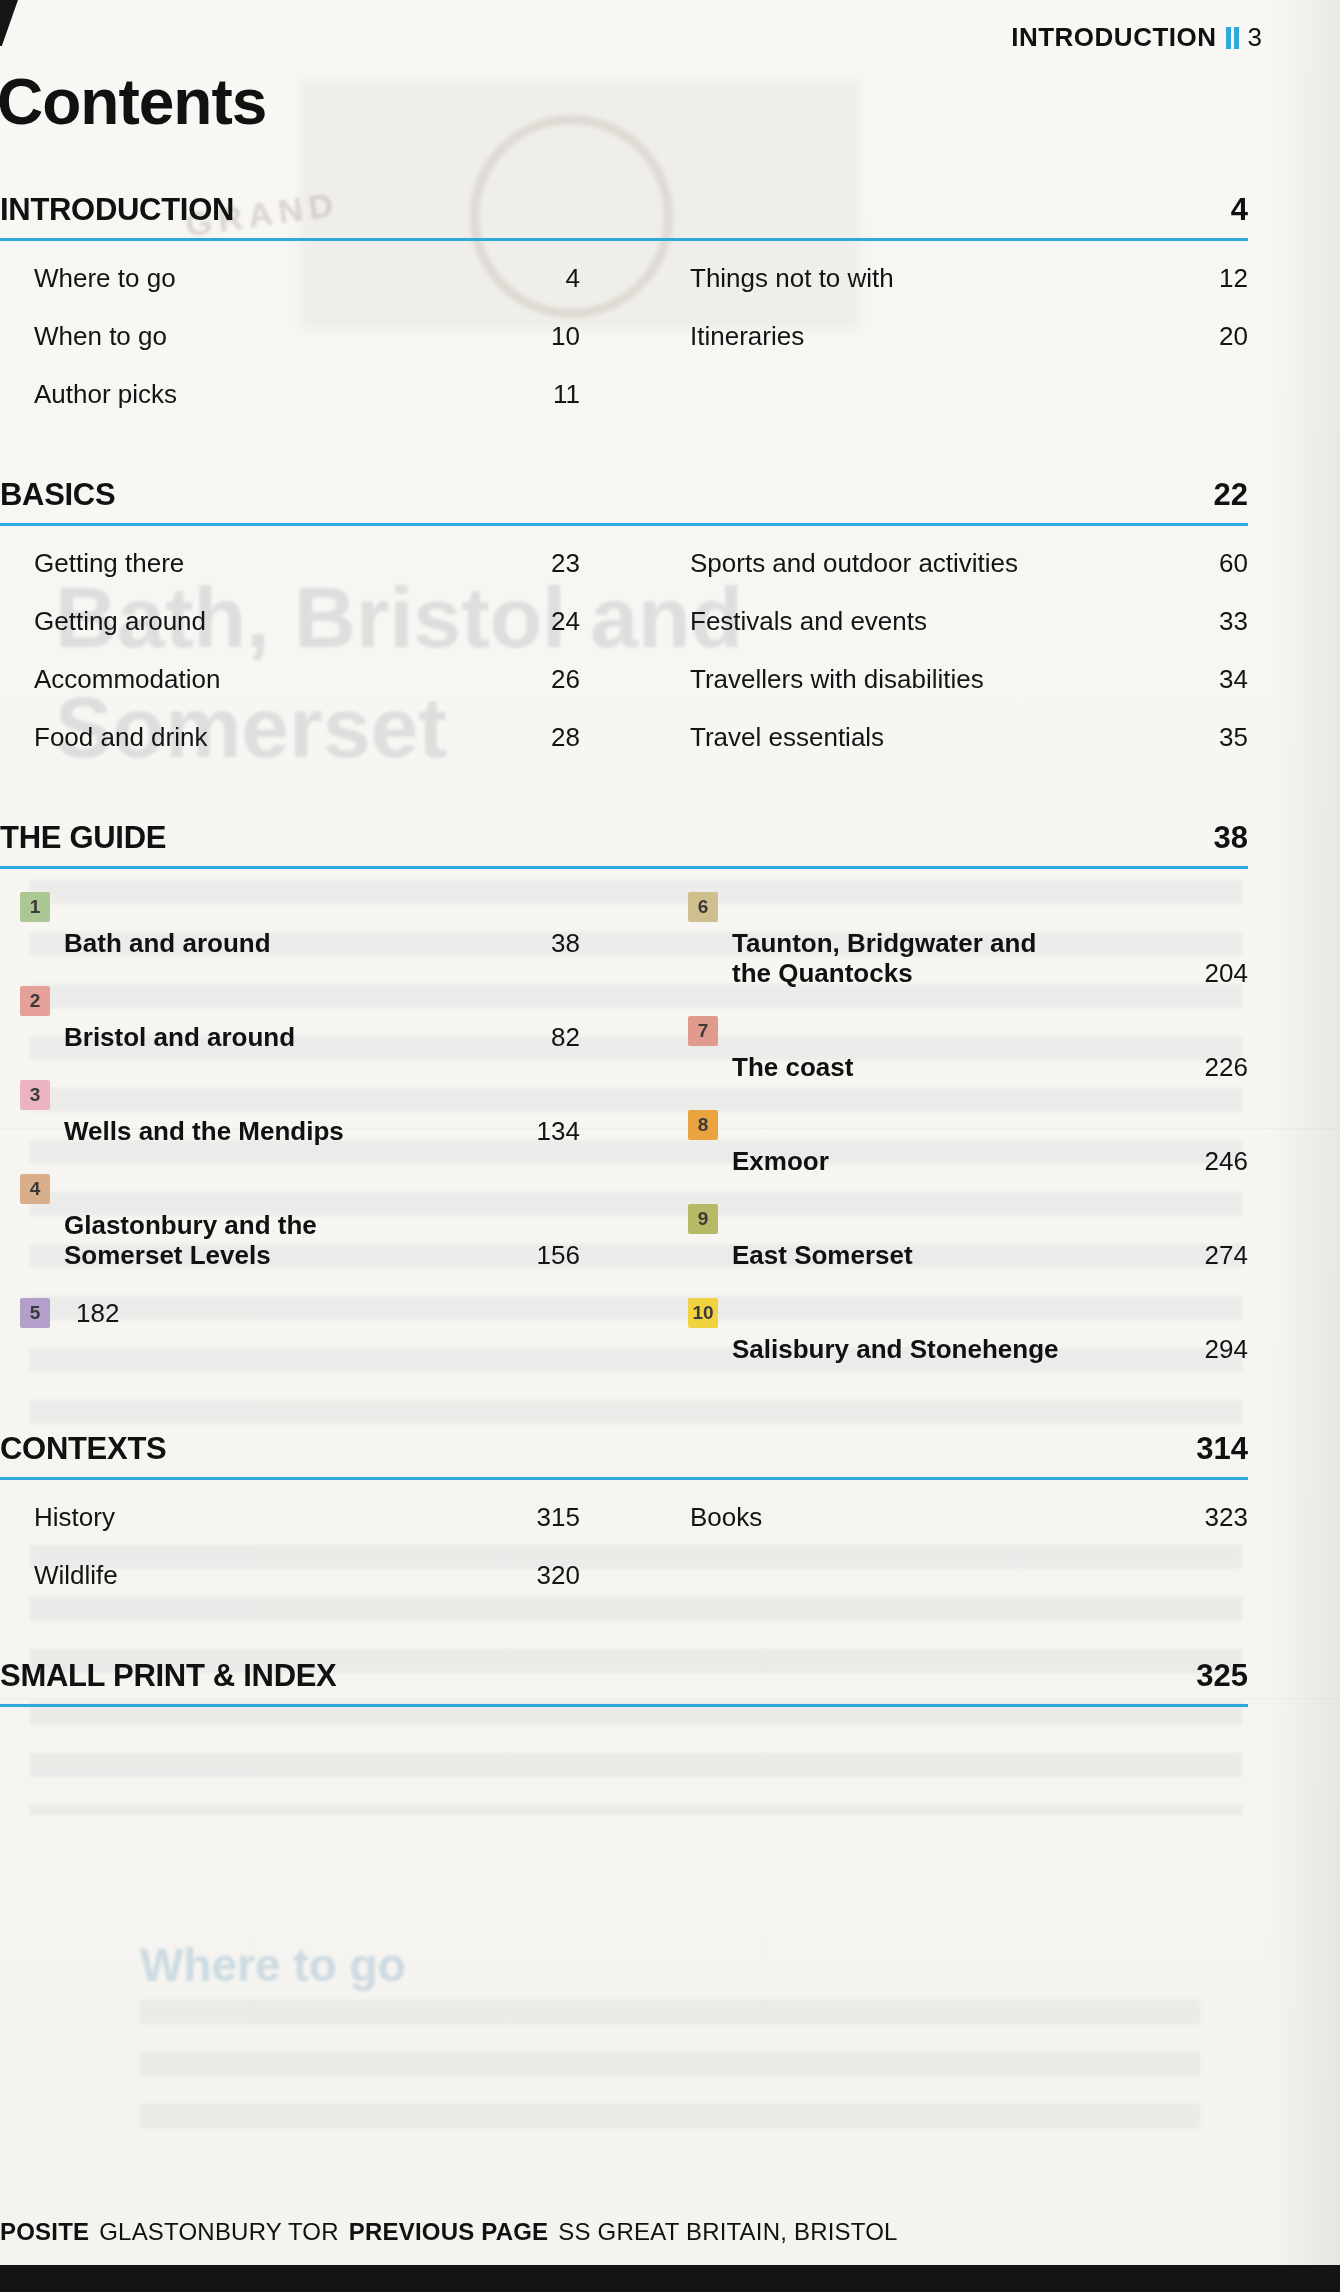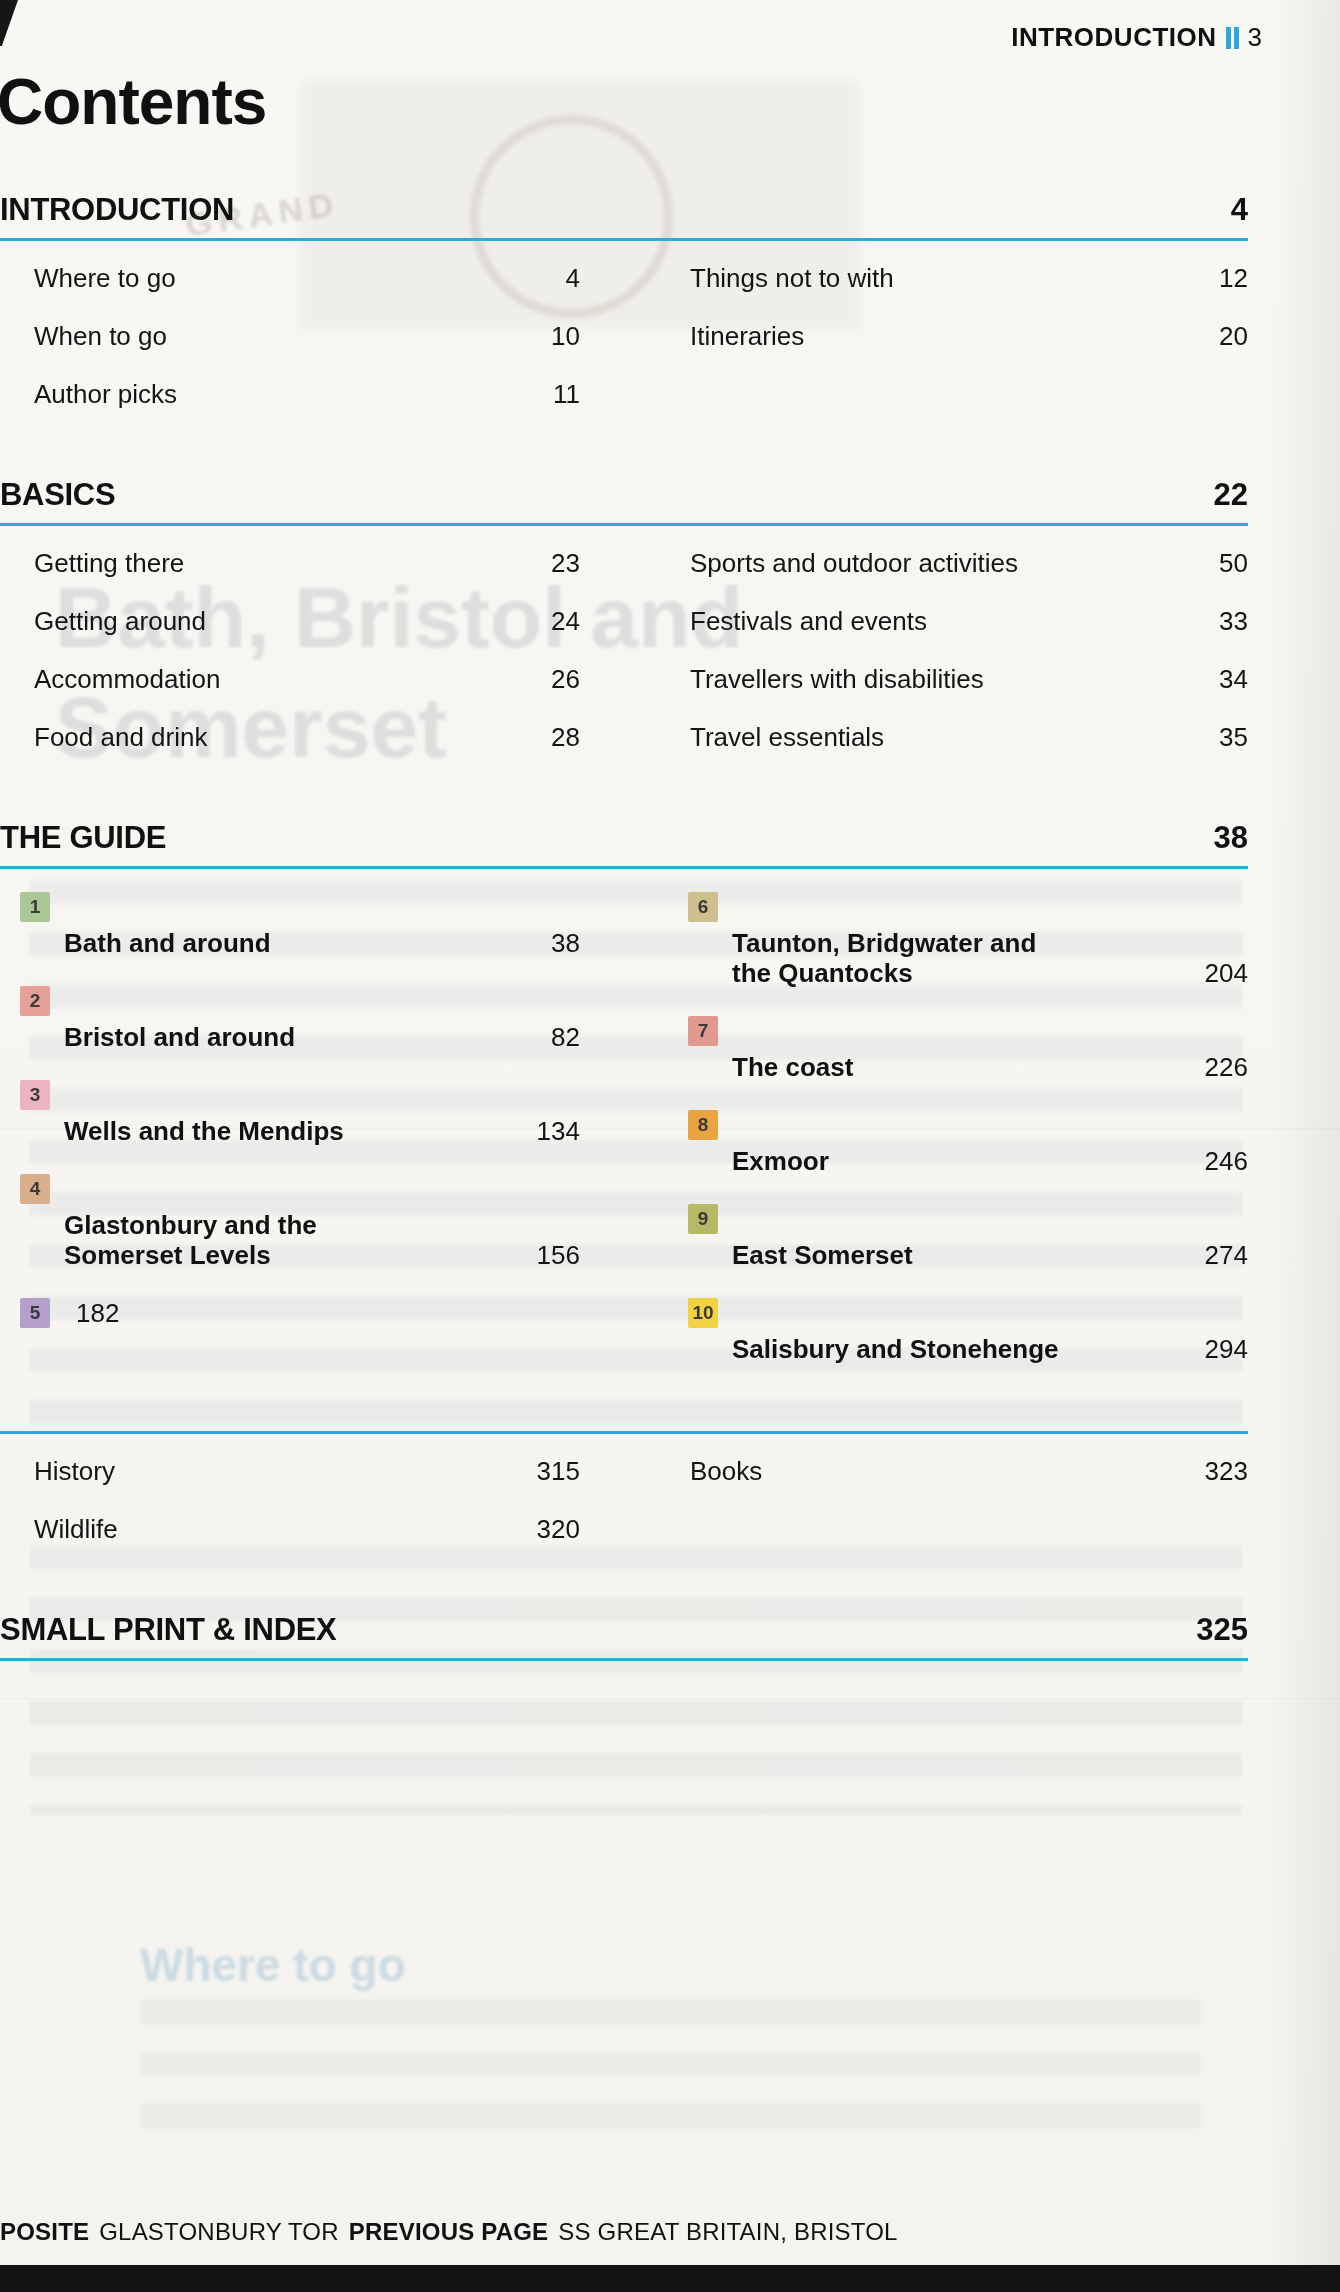--- a/index.html
+++ b/index.html
@@ -156,21 +156,21 @@
             <span class="pg">26</span>
           </div>
           <div class="row">
             <span class="lbl">Food and drink</span>
             <span class="pg">28</span>
           </div>
         </div>
         <div class="col-r">
           <div class="row">
             <span class="lbl">Sports and outdoor activities</span>
-            <span class="pg">50</span>
+            <span class="pg">60</span>
           </div>
           <div class="row">
             <span class="lbl">Festivals and events</span>
             <span class="pg">33</span>
           </div>
           <div class="row">
             <span class="lbl">Travellers with disabilities</span>
             <span class="pg">34</span>
           </div>
           <div class="row">
@@ -240,20 +240,24 @@
           <div class="grow">
             <span class="chip" style="background: rgb(241, 210, 64);">10</span>
             <span class="glbl">Salisbury and Stonehenge</span>
             <span class="gpg">294</span>
           </div>
         </div>
       </div>
     </section>
 
     <section class="toc-section">
+      <div class="sec-head">
+        <h2>CONTEXTS</h2>
+        <span class="sec-page">314</span>
+      </div>
       <div class="rule" style="background: rgb(47, 169, 221);"></div>
       <div class="cols">
         <div class="col-l">
           <div class="row">
             <span class="lbl">History</span>
             <span class="pg">315</span>
           </div>
           <div class="row">
             <span class="lbl">Wildlife</span>
             <span class="pg">320</span>

